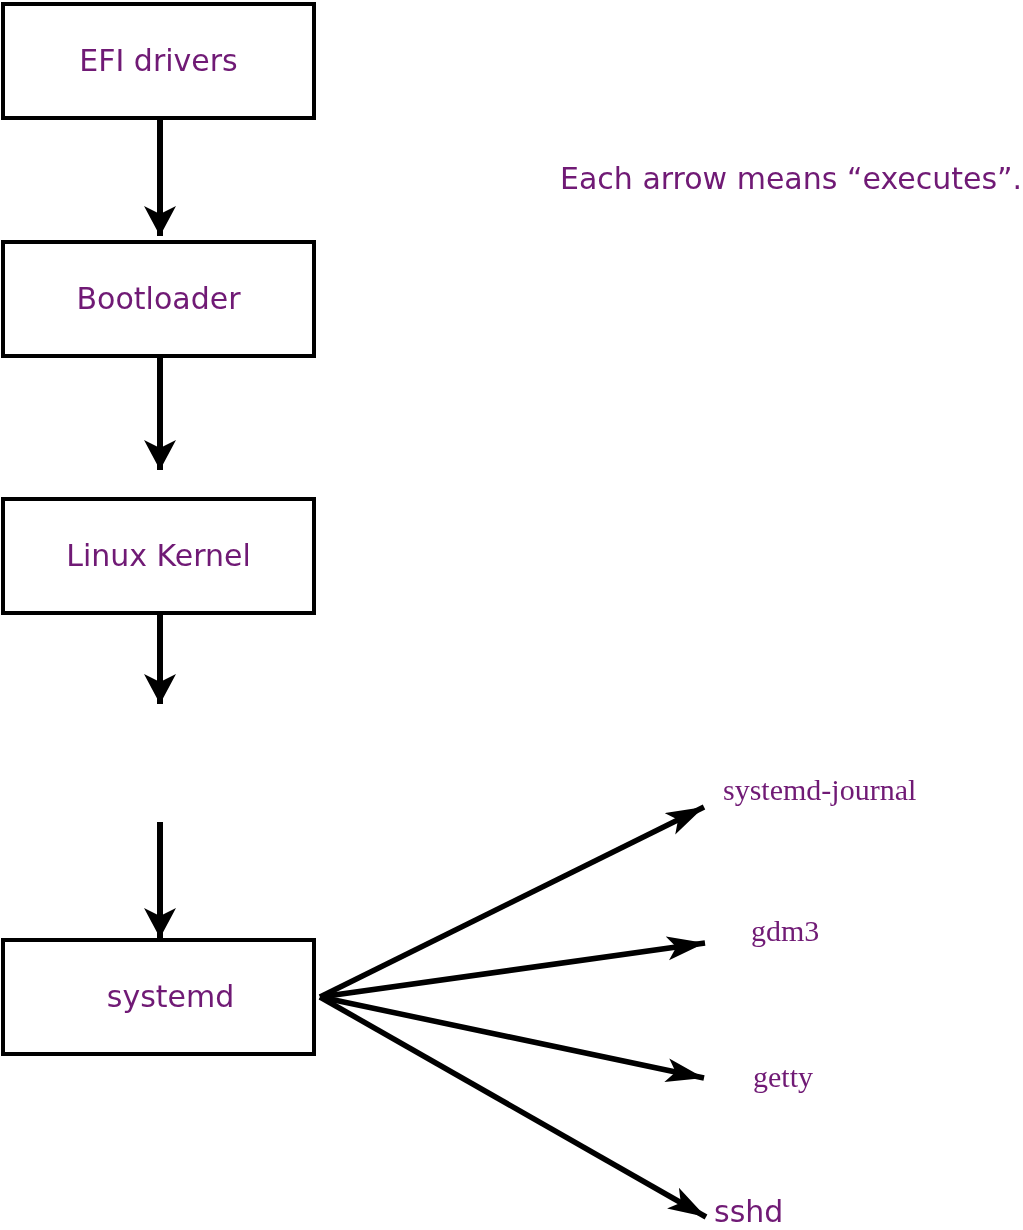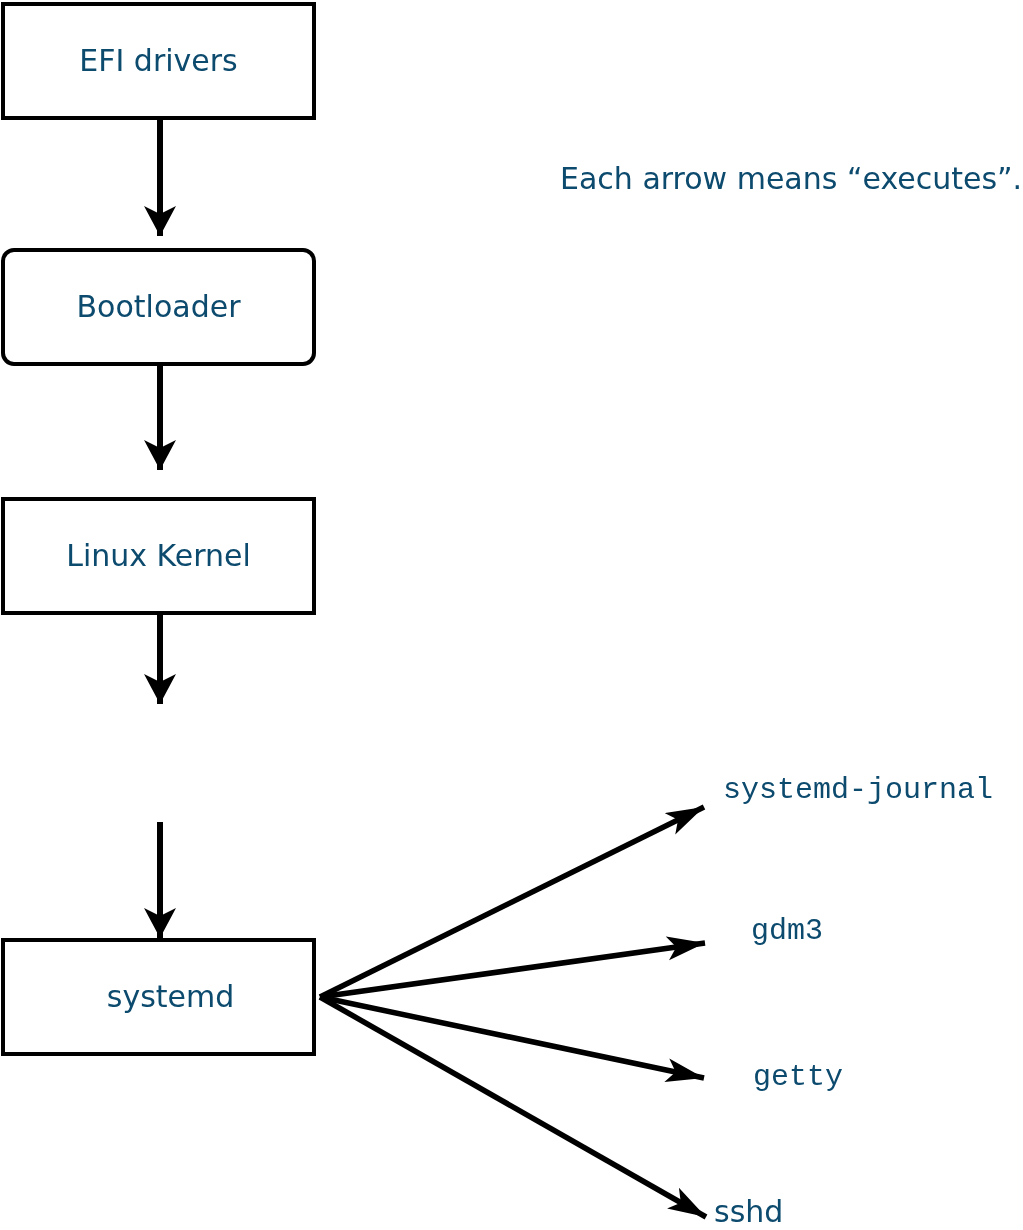--- a/index.html
+++ b/index.html
@@ -3,21 +3,21 @@
 <meta charset="utf-8">
 <style>
   html, body { margin: 0; padding: 0; background: #ffffff; }
   .canvas {
     position: relative;
     width: 1023px;
     height: 1230px;
     background: #ffffff;
     overflow: hidden;
     font-family: "DejaVu Sans", sans-serif;
-    color: #0c4a6e;
+    color: #701a75;
   }
   .arrows-layer {
     position: absolute;
     left: 0; top: 0;
     width: 1023px; height: 1230px;
   }
   .node {
     position: absolute;
     left: 1px;
     width: 315px;
@@ -40,27 +40,27 @@
     top: 160px;
     font-size: 30px;
     line-height: 38px;
     white-space: nowrap;
     text-align: right;
   }
   .svc {
     position: absolute;
     height: 40px;
     line-height: 40px;
-    font-family: Liberation Mono, monospace;
+    font-family: Liberation Serif, serif;
     font-size: 30px;
     white-space: nowrap;
   }
   .svc.sans { font-family: "DejaVu Sans", sans-serif; }
   #node-efi      { top: 2px; }
-  #node-boot     { top: 248px; border-radius: 13px; }
+  #node-boot     { top: 240px; }
   #node-kernel   { top: 497px; }
   #node-initram  { top: 704px; }
   #node-systemd  { top: 938px; padding-left: 24px; }
   #svc-journal { left: 723px; top: 770px; }
   #svc-gdm3    { left: 723px; top: 911px; margin-left: 28px; }
   #svc-getty   { left: 753px; top: 1057px; }
   #svc-sshd    { left: 714px; top: 1192px; }
 </style>
 </head>
 <body>

